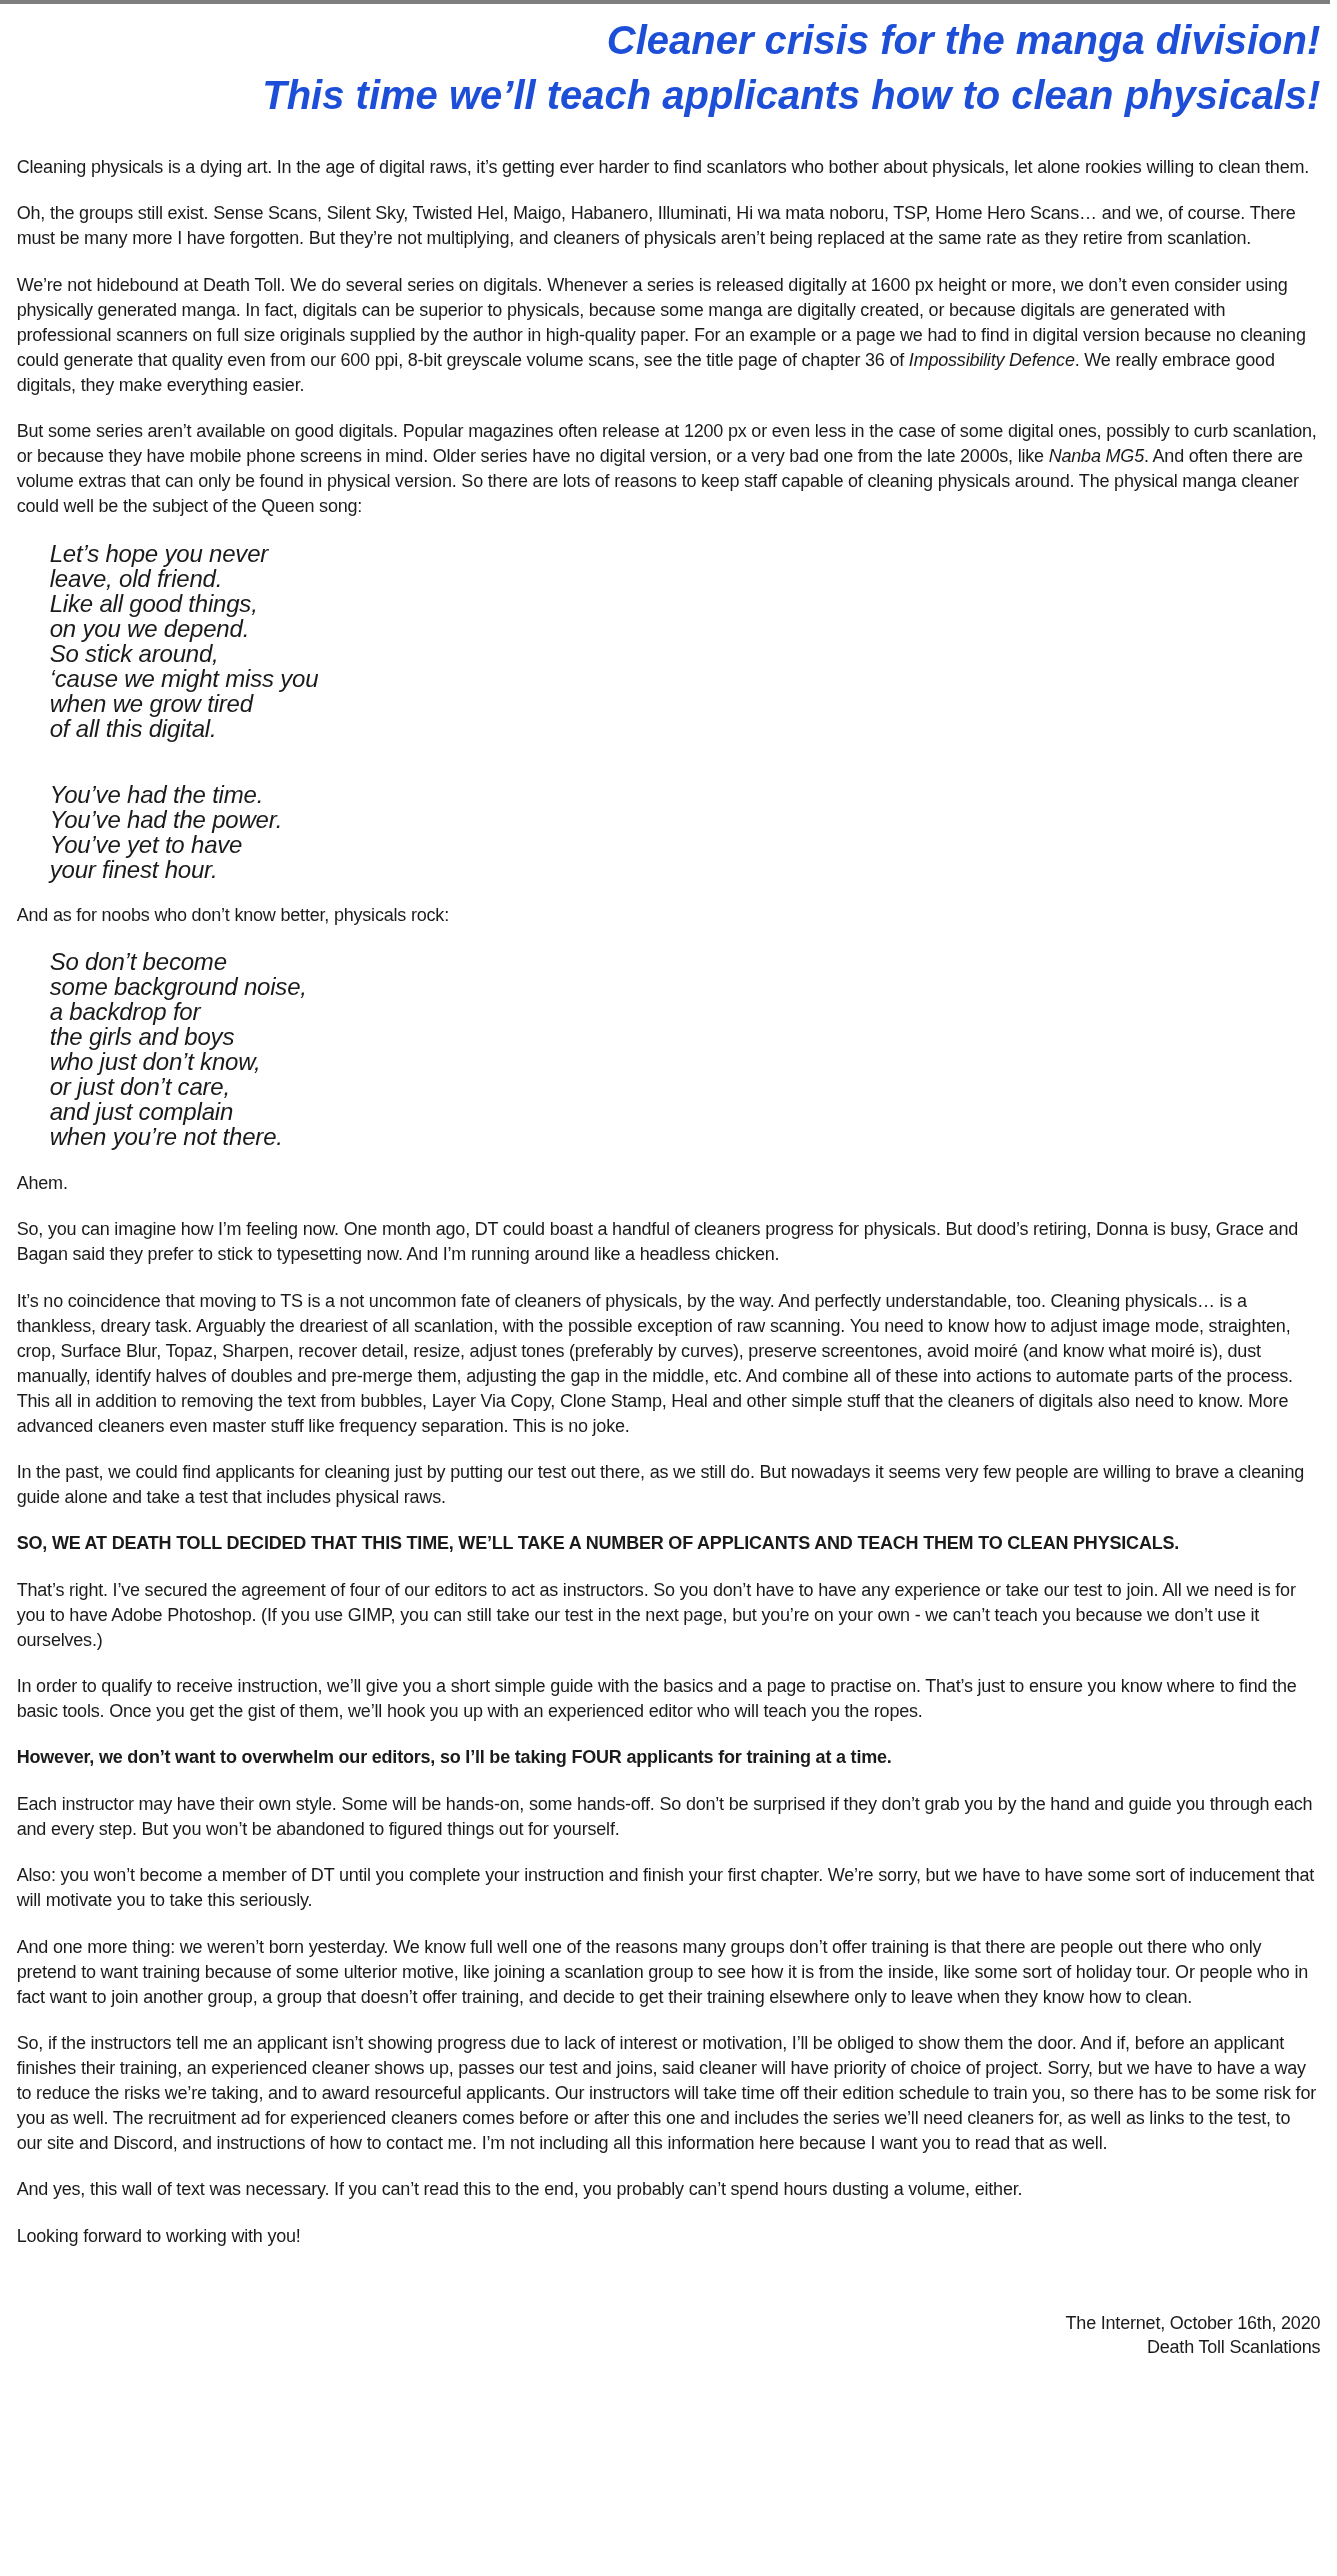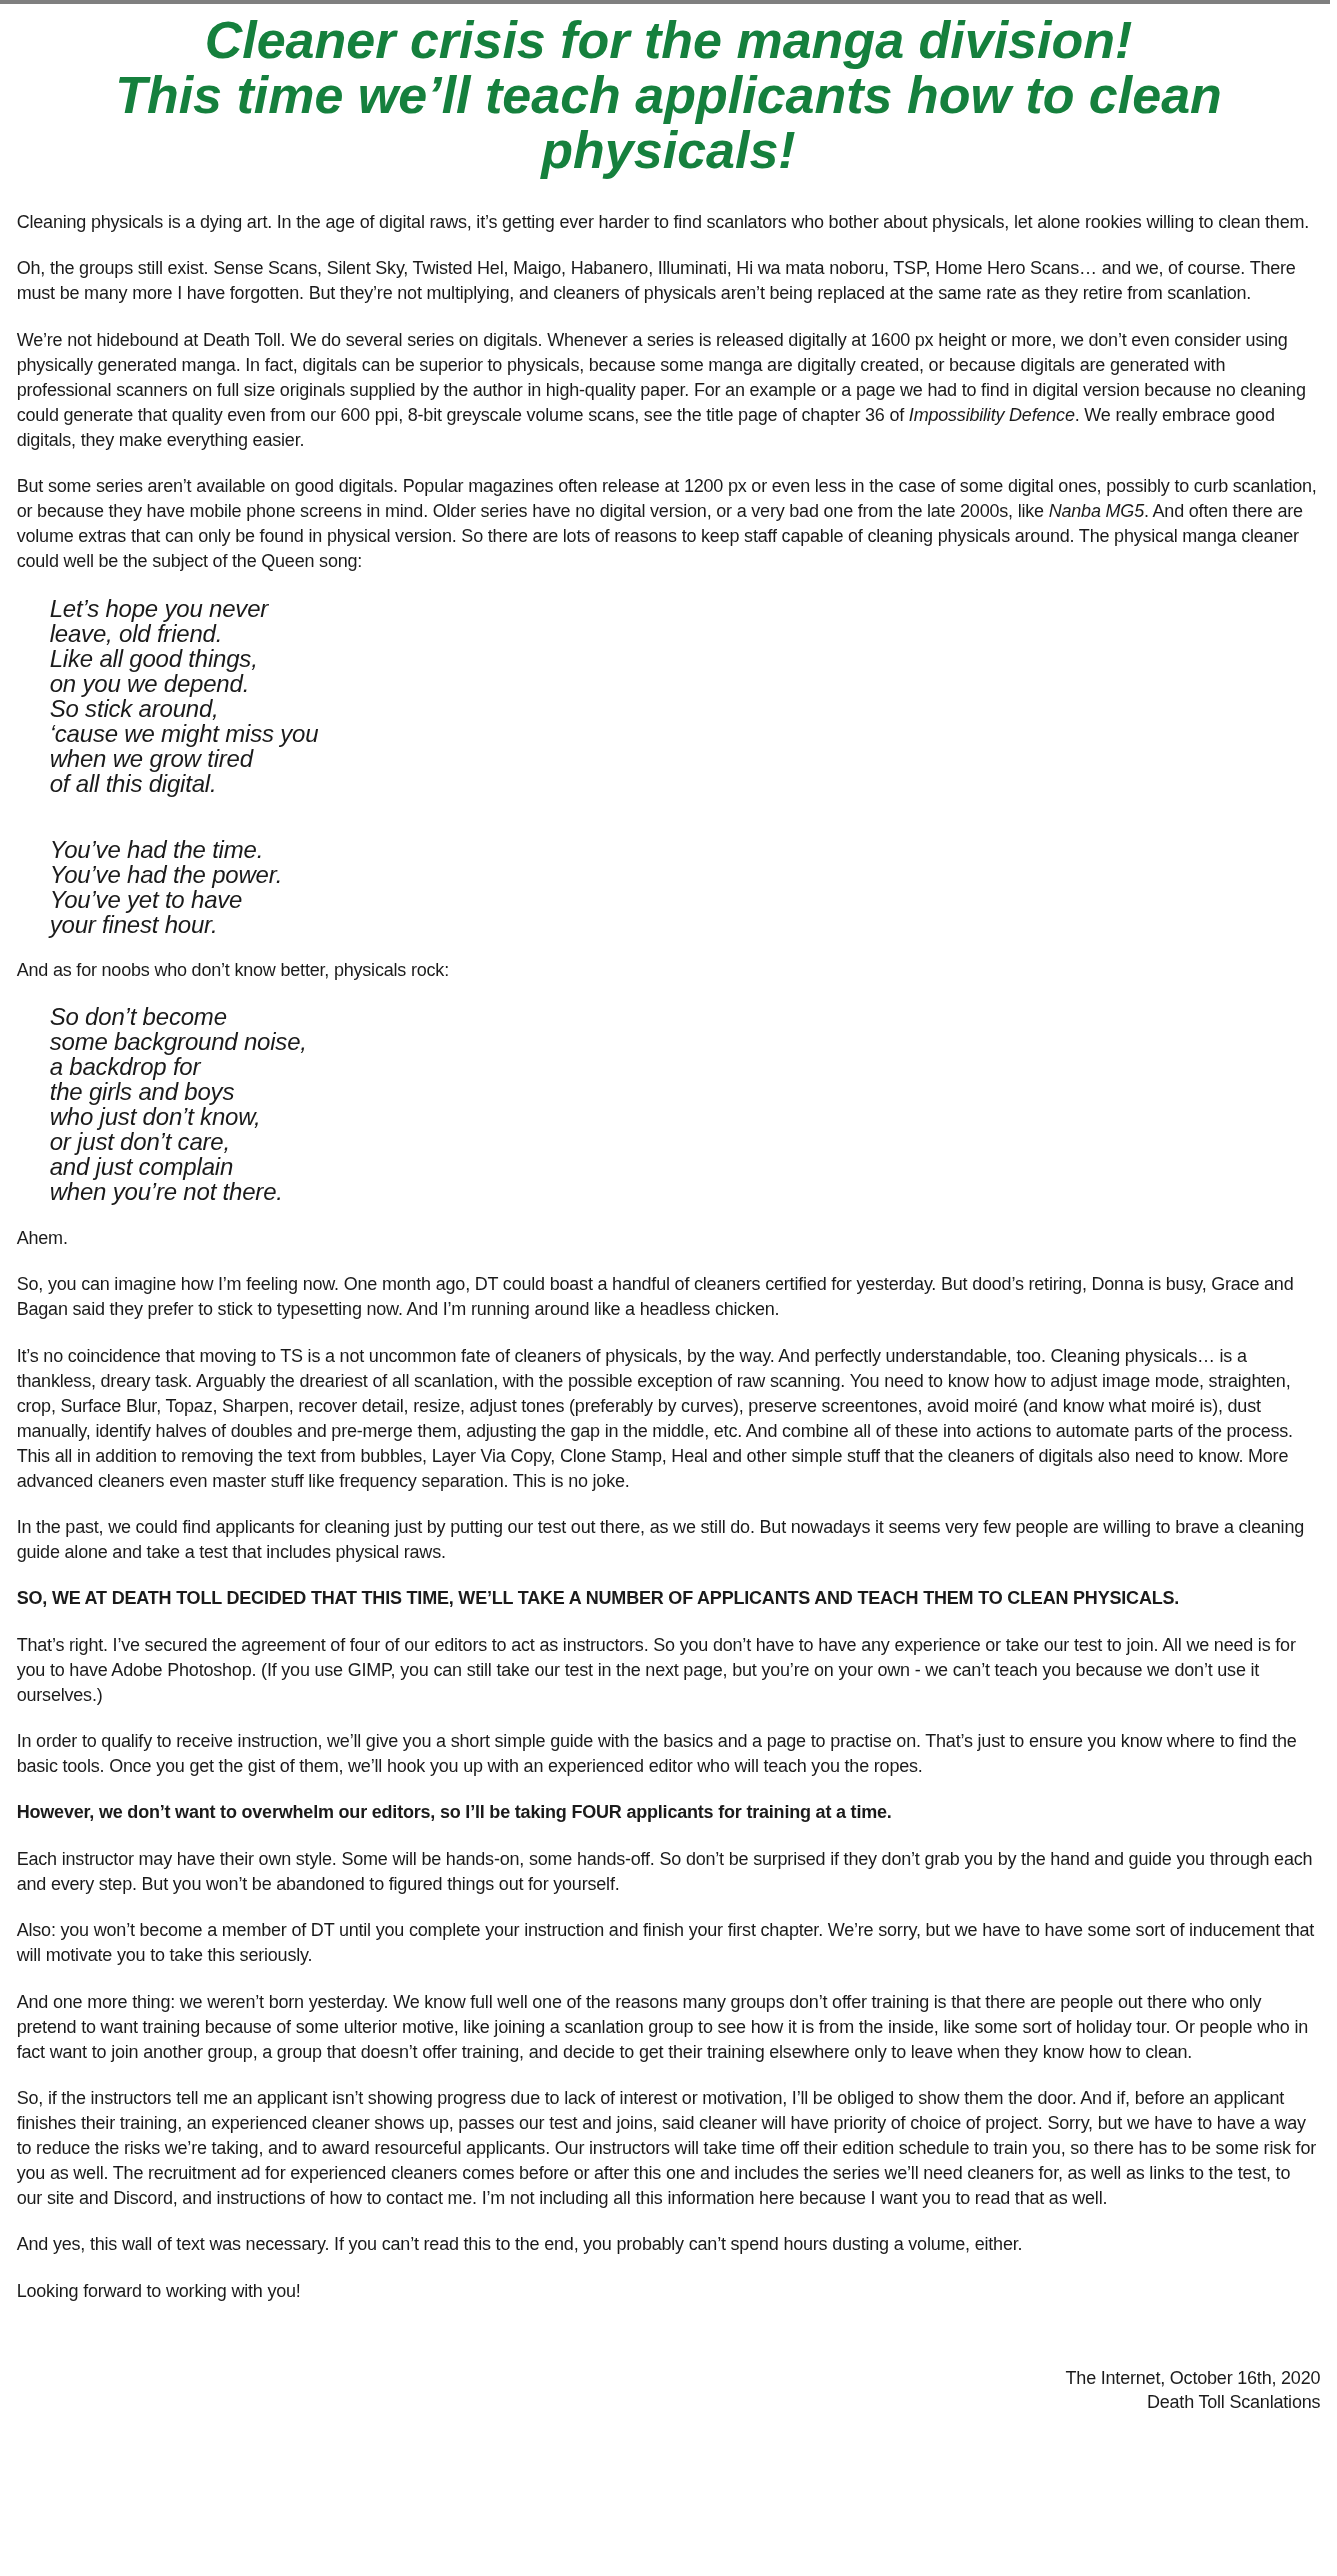--- a/index.html
+++ b/index.html
@@ -14,25 +14,25 @@
   .top-strip {
     width: 1330px;
     height: 3.7px;
     background: #7f7f7f;
   }
   .page {
     padding: 0 16.7px 0 16.7px;
   }
   h1.doc-title {
     margin: 9.3px 0 32px 0;
-    text-align: center;
+    text-align: right;
     font-style: italic;
     font-weight: bold;
-    color: #15803d;
-    font-size: 52px;
+    color: #1d4ed8;
+    font-size: 40px;
     line-height: 55px;
   }
   h1.doc-title .tline { display: block; }
   .doc-body p {
     margin: 21.4px 0;
     font-size: 18px;
     line-height: 25px;
     letter-spacing: -0.2px;
   }
   .doc-body p.b { font-weight: bold; }
@@ -106,21 +106,21 @@
         <span class="qline">the girls and boys</span>
         <span class="qline">who just don’t know,</span>
         <span class="qline">or just don’t care,</span>
         <span class="qline">and just complain</span>
         <span class="qline">when you’re not there.</span>
       </div>
     </div>
 
     <p>Ahem.</p>
 
-    <p>So, you can imagine how I’m feeling now. One month ago, DT could boast a handful of cleaners certified for yesterday. But dood’s retiring, Donna is busy, Grace and Bagan said they prefer to stick to typesetting now. And I’m running around like a headless chicken.</p>
+    <p>So, you can imagine how I’m feeling now. One month ago, DT could boast a handful of cleaners progress for physicals. But dood’s retiring, Donna is busy, Grace and Bagan said they prefer to stick to typesetting now. And I’m running around like a headless chicken.</p>
 
     <p>It’s no coincidence that moving to TS is a not uncommon fate of cleaners of physicals, by the way. And perfectly understandable, too. Cleaning physicals… is a thankless, dreary task. Arguably the dreariest of all scanlation, with the possible exception of raw scanning. You need to know how to adjust image mode, straighten, crop, Surface Blur, Topaz, Sharpen, recover detail, resize, adjust tones (preferably by curves), preserve screentones, avoid moiré (and know what moiré is), dust manually, identify halves of doubles and pre-merge them, adjusting the gap in the middle, etc. And combine all of these into actions to automate parts of the process. This all in addition to removing the text from bubbles, Layer Via Copy, Clone Stamp, Heal and other simple stuff that the cleaners of digitals also need to know. More advanced cleaners even master stuff like frequency separation. This is no joke.</p>
 
     <p>In the past, we could find applicants for cleaning just by putting our test out there, as we still do. But nowadays it seems very few people are willing to brave a cleaning guide alone and take a test that includes physical raws.</p>
 
     <p class="b">SO, WE AT DEATH TOLL DECIDED THAT THIS TIME, WE’LL TAKE A NUMBER OF APPLICANTS AND TEACH THEM TO CLEAN PHYSICALS.</p>
 
     <p>That’s right. I’ve secured the agreement of four of our editors to act as instructors. So you don’t have to have any experience or take our test to join. All we need is for you to have Adobe Photoshop. (If you use GIMP, you can still take our test in the next page, but you’re on your own - we can’t teach you because we don’t use it ourselves.)</p>
 
     <p>In order to qualify to receive instruction, we’ll give you a short simple guide with the basics and a page to practise on. That’s just to ensure you know where to find the basic tools. Once you get the gist of them, we’ll hook you up with an experienced editor who will teach you the ropes.</p>

